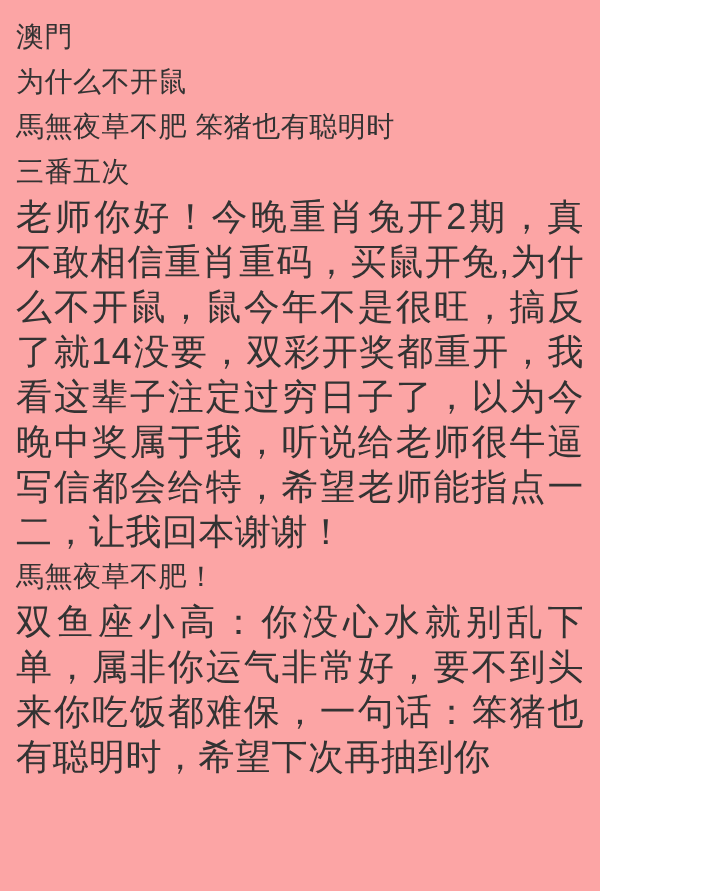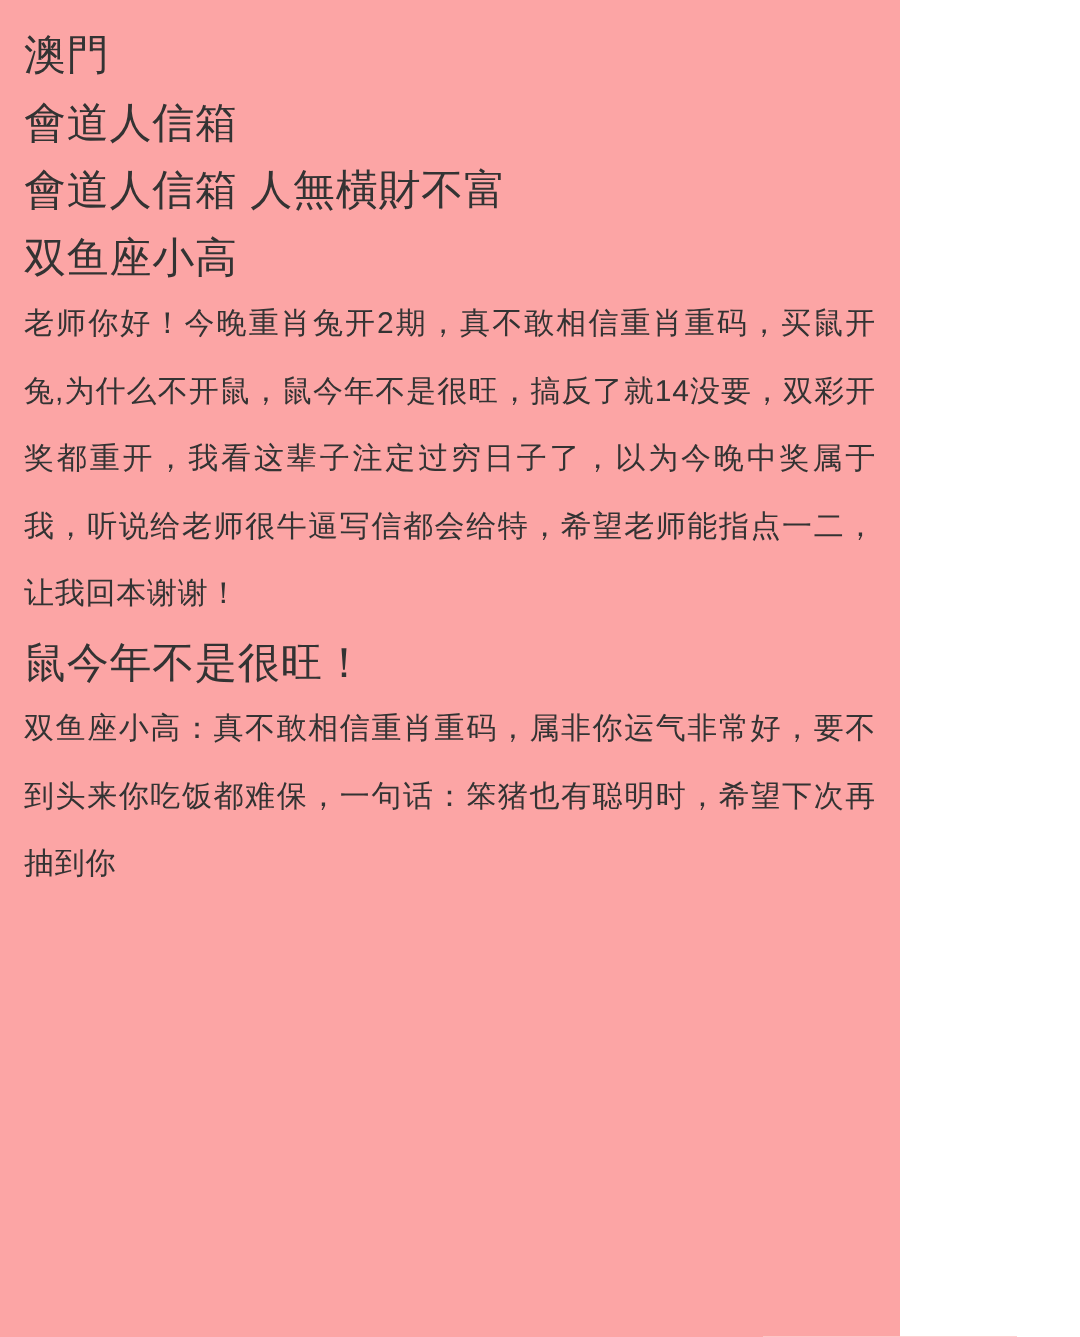--- a/index.html
+++ b/index.html
@@ -26,44 +26,44 @@
     line-height: 45px;
     color: #333333;
     letter-spacing: 0.5px;
     white-space: pre-wrap;
     word-break: break-all;
   }
   .latin {
     letter-spacing: 1px;
   }
   .para {
-    font-size: 20px;
+    font-size: 36px;
     line-height: 45px;
     color: #333333;
     letter-spacing: 0.5px;
     text-align: justify;
     text-justify: inter-character;
     word-break: break-all;
     white-space: pre-wrap;
   }
   .block {
     margin: 0;
     padding: 0;
   }
 </style>
 </head>
 <body>
 
 <div class="page">
 
   <div class="line">澳門</div>
-  <div class="line">會道人信箱</div>
-  <div class="line">會道人信箱 人無橫財不富</div>
-  <div class="line">双鱼座小高</div>
+  <div class="line">为什么不开鼠</div>
+  <div class="line">馬無夜草不肥 笨猪也有聪明时</div>
+  <div class="line">三番五次</div>
 
   <div class="para block">老师你好！今晚重肖兔开2期，真不敢相信重肖重码，买鼠开兔,为什么不开鼠，鼠今年不是很旺，搞反了就14没要，双彩开奖都重开，我看这辈子注定过穷日子了，以为今晚中奖属于我，听说给老师很牛逼写信都会给特，希望老师能指点一二，让我回本谢谢！</div>
 
-  <div class="line">鼠今年不是很旺！</div>
+  <div class="line">馬無夜草不肥！</div>
 
-  <div class="para block">双鱼座小高：真不敢相信重肖重码，属非你运气非常好，要不到头来你吃饭都难保，一句话：笨猪也有聪明时，希望下次再抽到你</div>
+  <div class="para block">双鱼座小高：你没心水就别乱下单，属非你运气非常好，要不到头来你吃饭都难保，一句话：笨猪也有聪明时，希望下次再抽到你</div>
 
 
 </div>
 
 </body></html>

